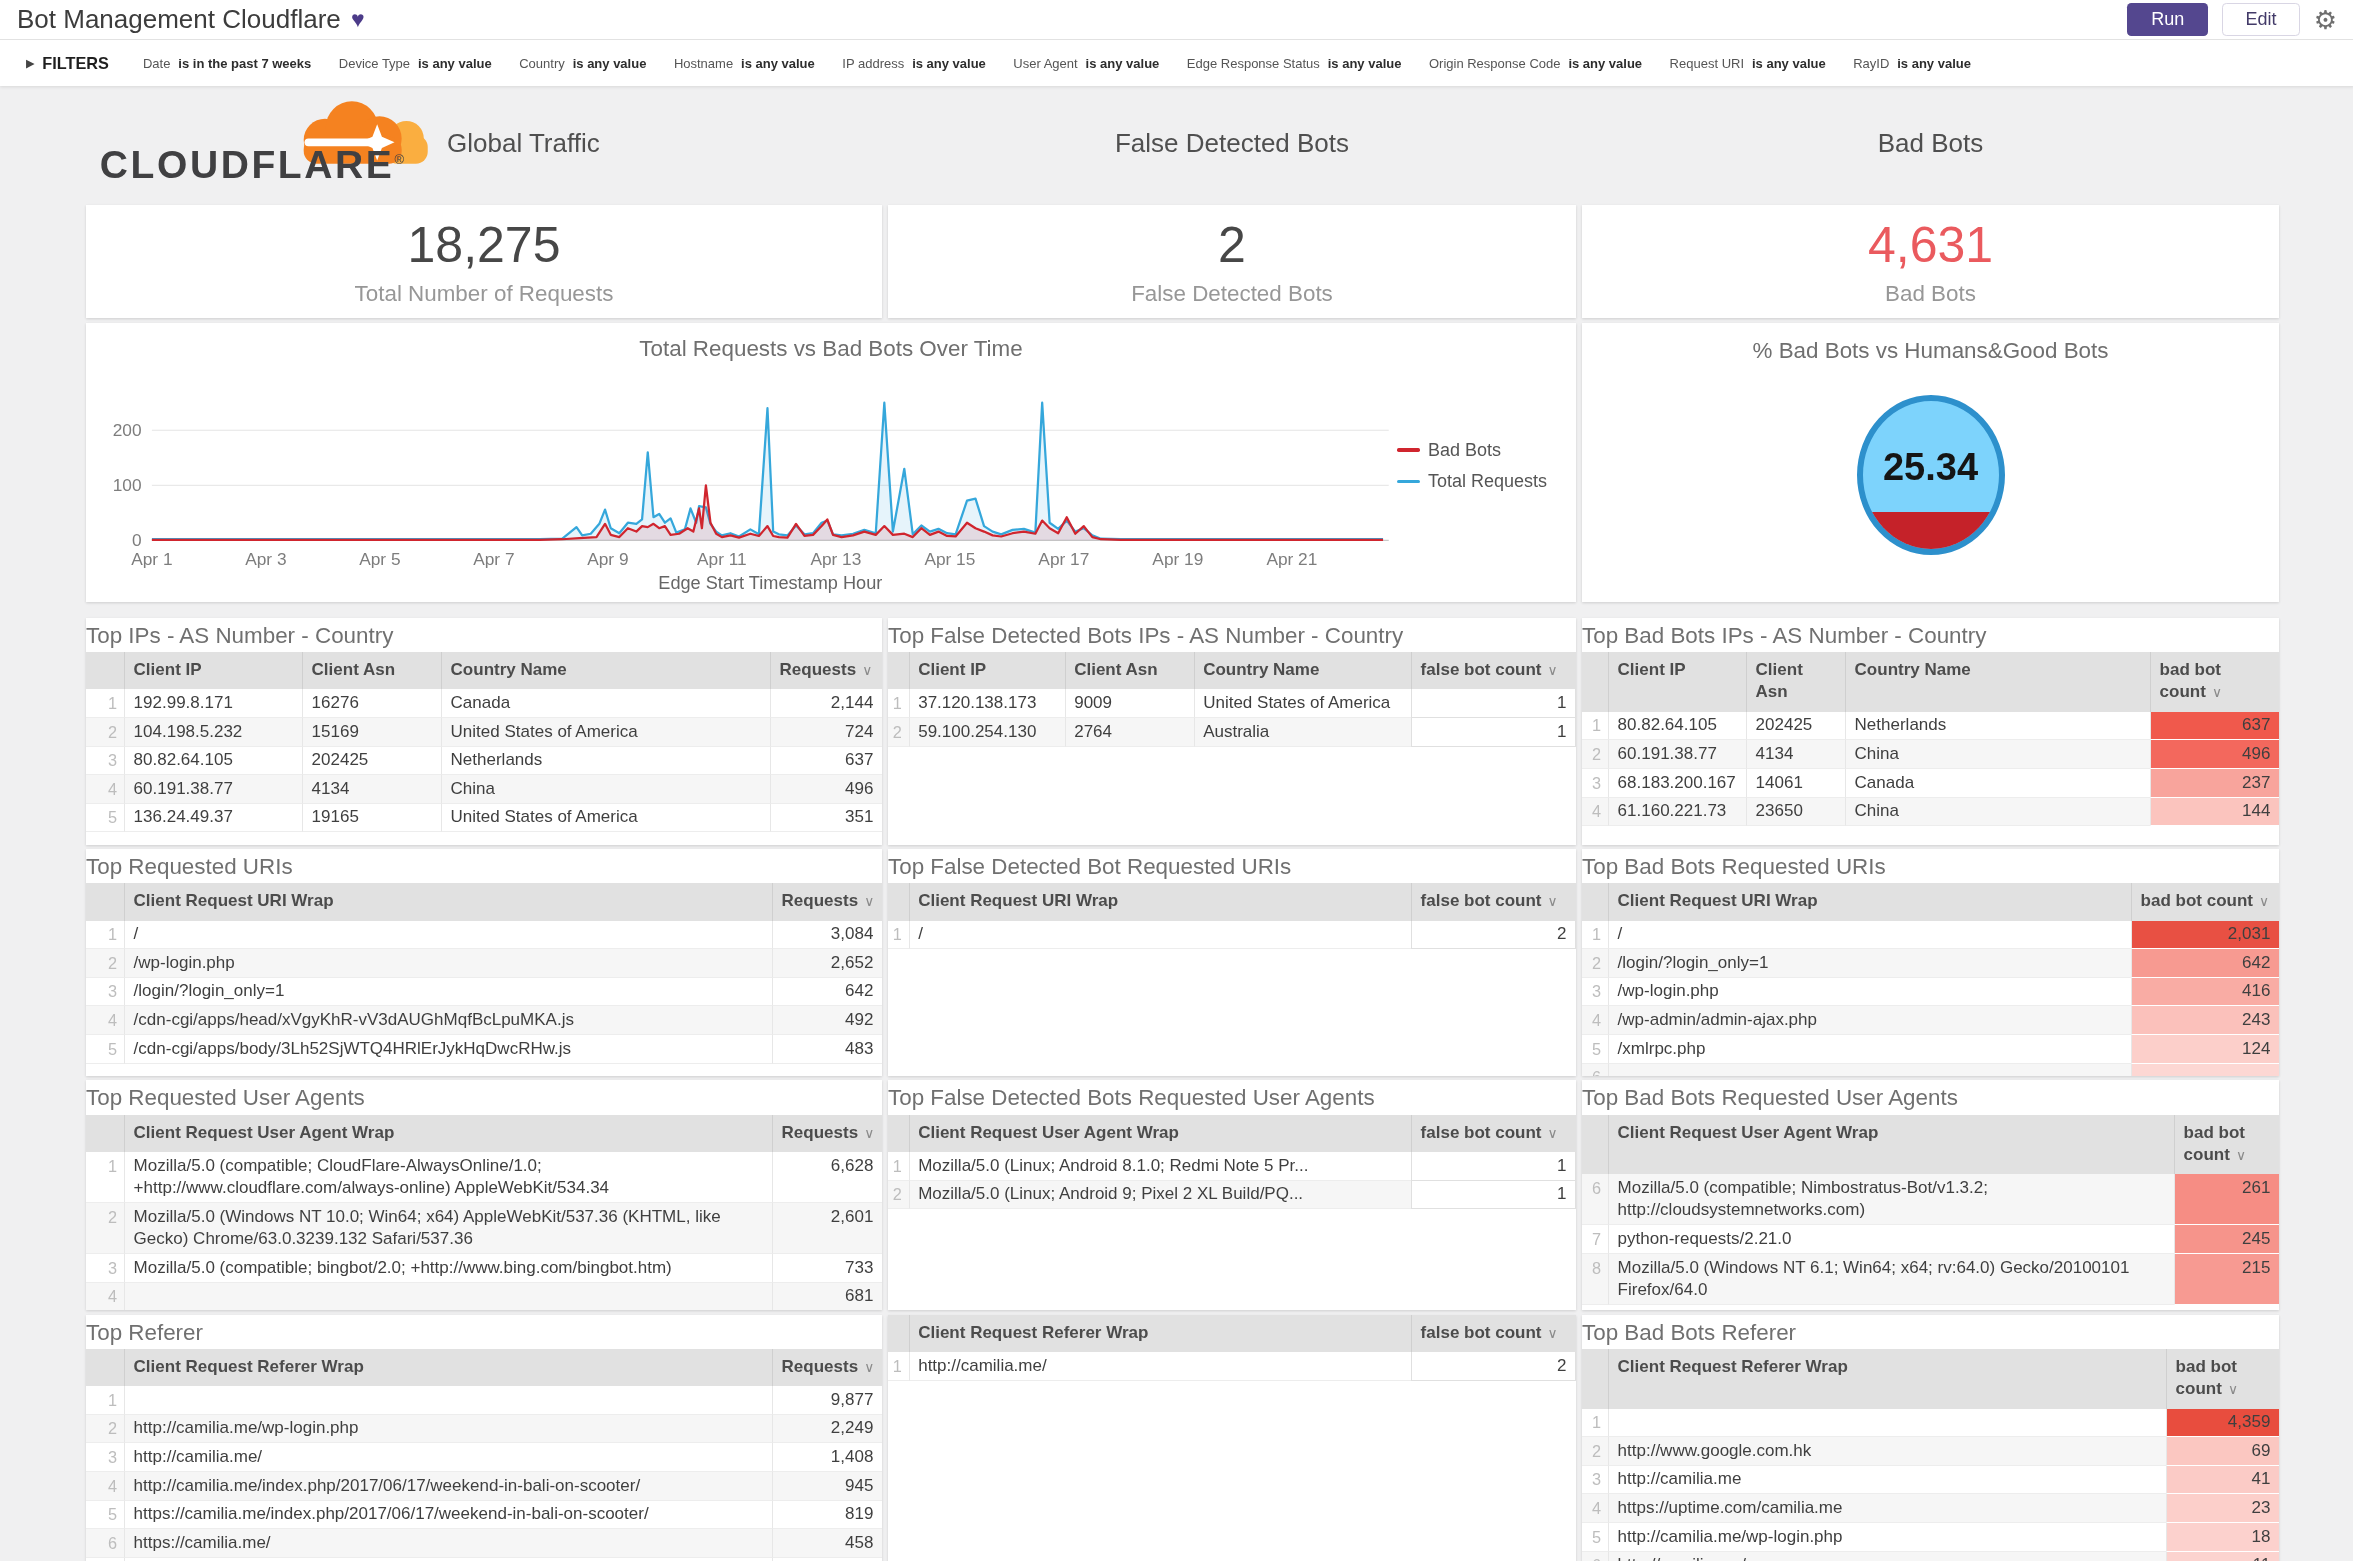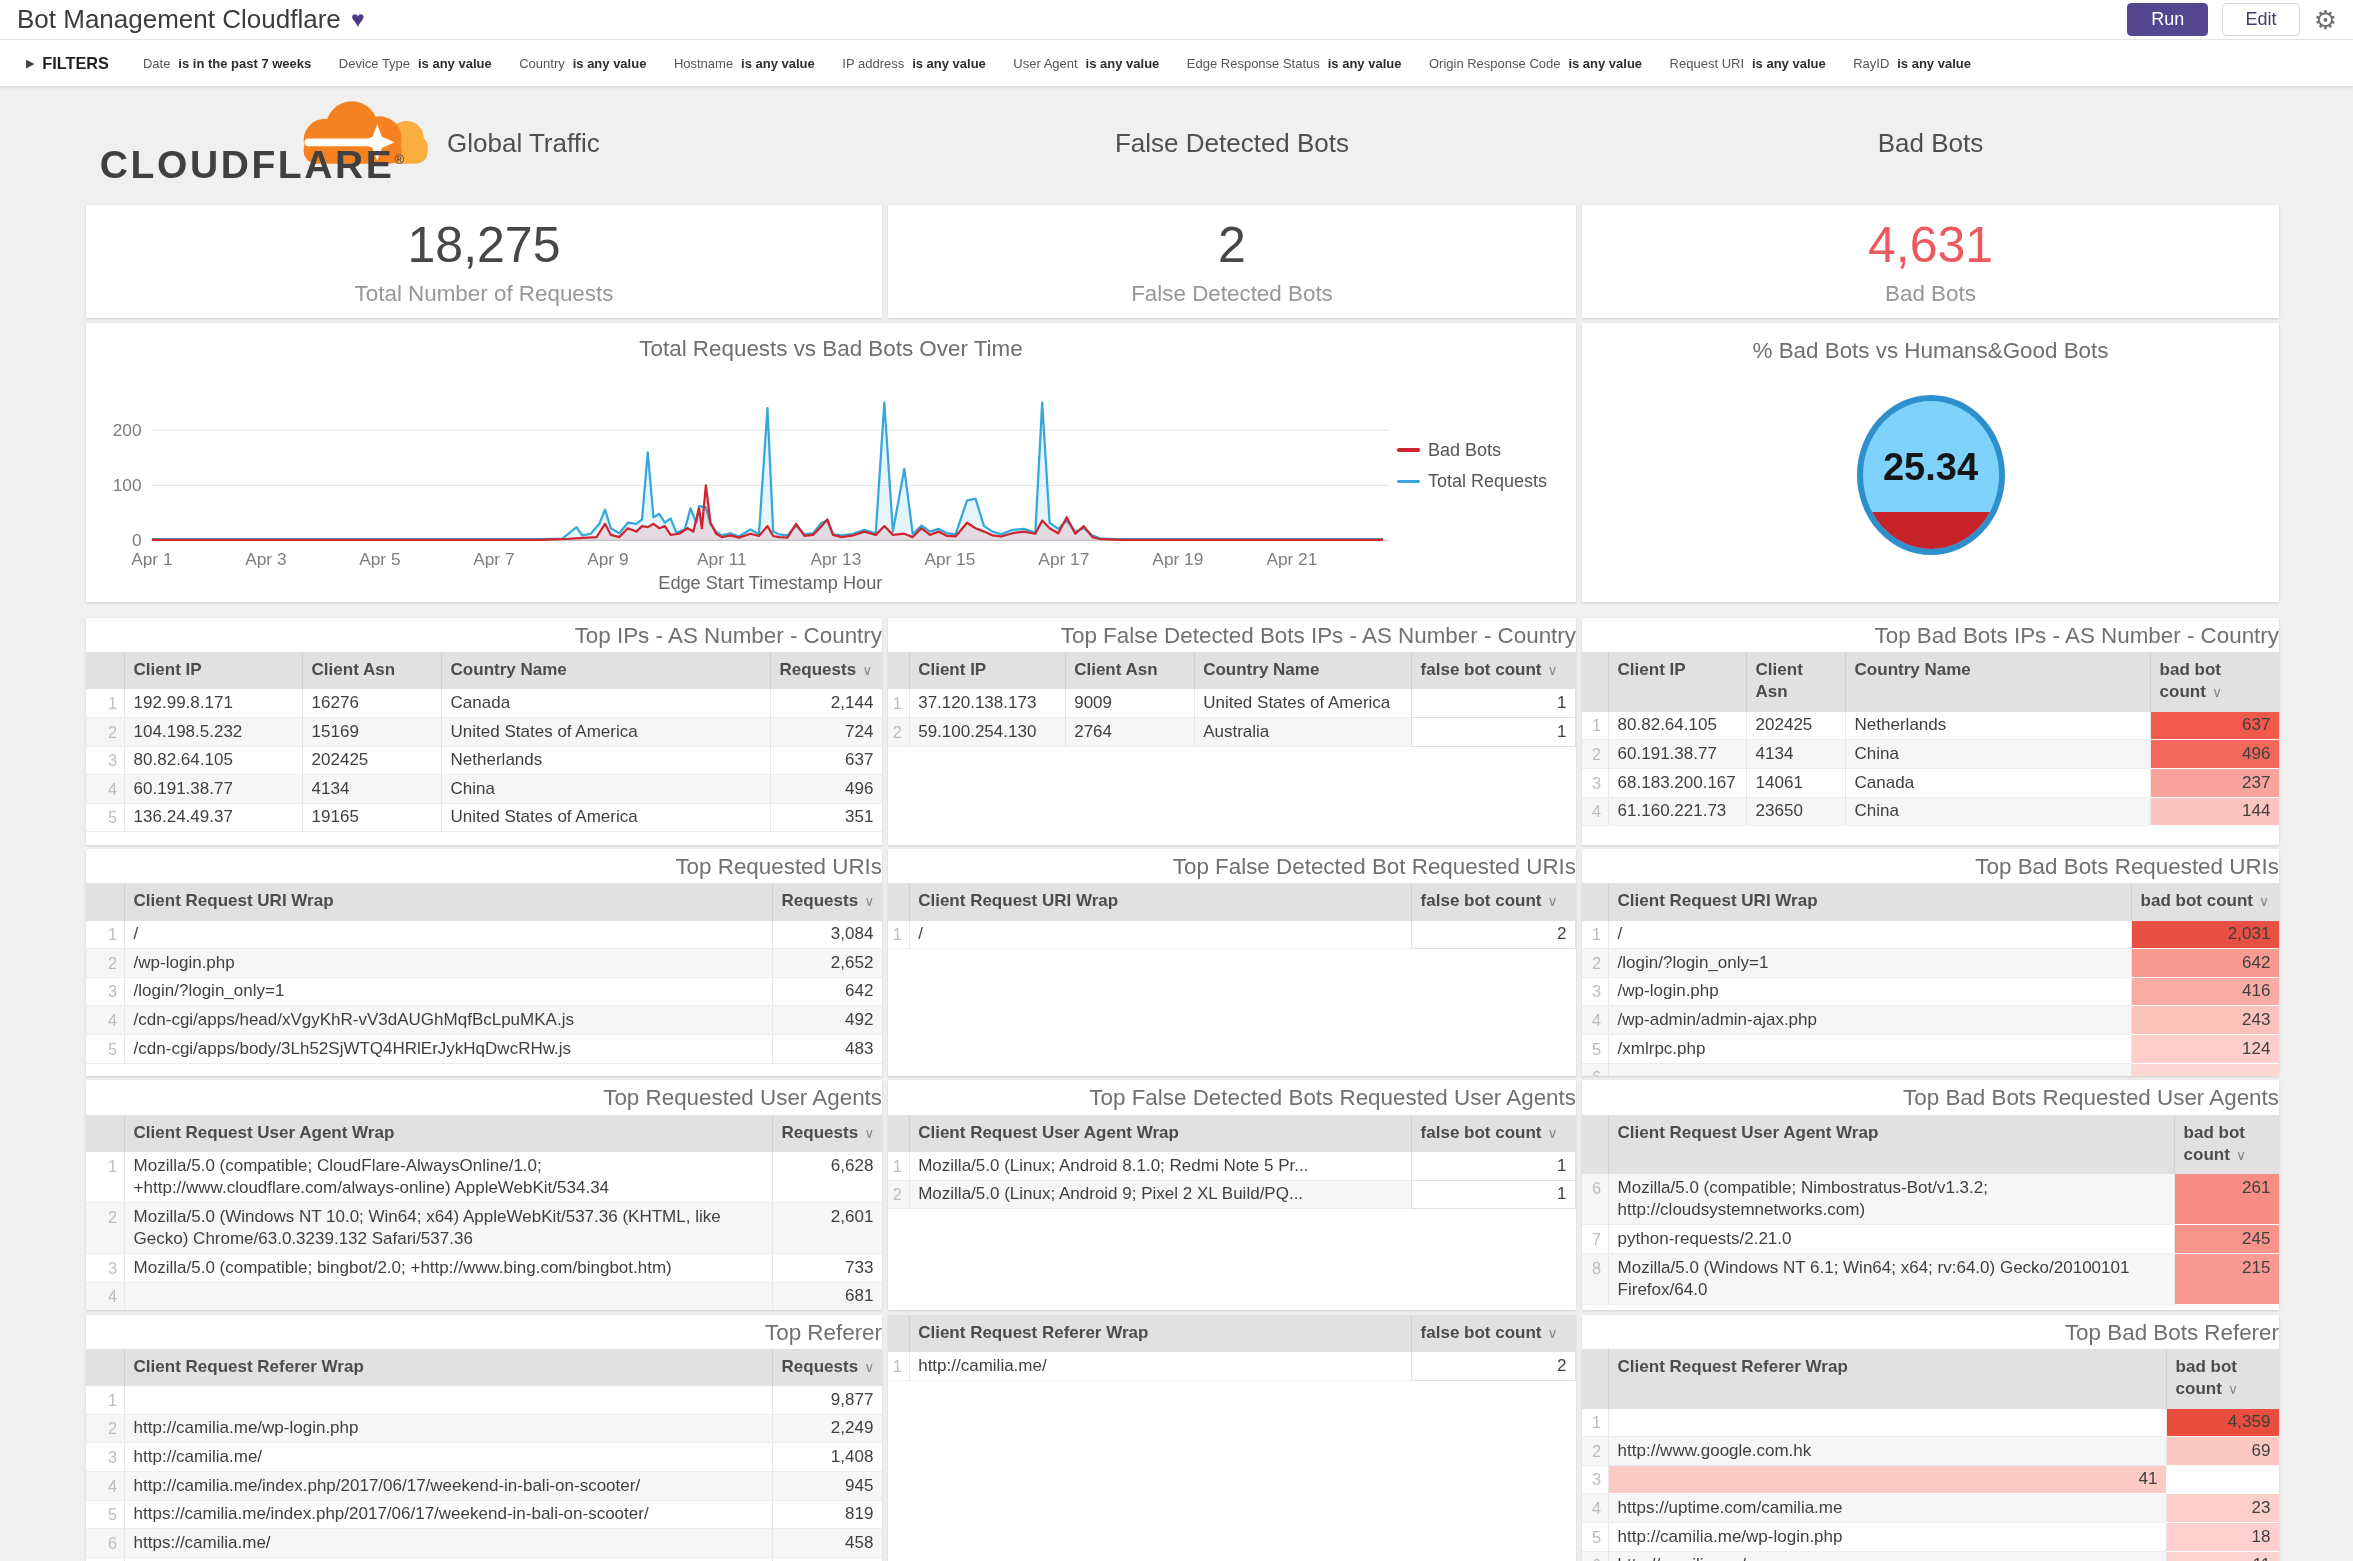--- a/index.html
+++ b/index.html
@@ -51,21 +51,21 @@
   .ytick,.xtick{font-size:20px;fill:#7d7d7d;}
   .xlabel{font-size:21px;fill:#666;}
   
   .gauge-card{height:279px;align-self:start;text-align:center;padding-top:10.3px;}
   .gauge-title{font-size:22.4px;color:#6f6f6f;margin-top:5.2px;}
   .gauge-circle{position:relative;width:136px;height:148px;margin:31px auto 0;border:6.9px solid #2d90cc;border-radius:50%;overflow:hidden;background:#7dd3fc;}
   .gauge-fill{position:absolute;left:0;bottom:0;width:100%;background:#c52229;border-radius:0 0 50% 50%/0 0 18% 18%;}
   .gauge-value{position:absolute;left:0;right:0;top:0;bottom:15.5px;display:flex;align-items:center;justify-content:center;font-size:38px;font-weight:700;color:#151515;}
   
   .table-card{overflow:hidden;display:flex;flex-direction:column;}
-  .card-title{font-size:22.4px;color:#707070;text-align:right;padding:6px 0 4.3px;flex:none;line-height:24px;}
+  .card-title{font-size:22.4px;color:#707070;text-align:left;padding:6px 0 4.3px;flex:none;line-height:24px;}
   .trow{display:grid;}
   .thead{background:#e1e1e1;flex:none;}
   .th{font-weight:700;color:#4c4c4c;font-size:17px;padding:6.9px 8.6px;border-left:0.9px solid #cfcfcf;line-height:22.4px;}
   .th.rn{border-left:none;}
   .td{font-size:17px;color:#3f3f3f;padding:2.6px 8.6px;border-left:0.9px solid #e7e7e7;border-bottom:0.9px solid #ededed;line-height:22.4px;overflow-wrap:anywhere;background:#fff;}
   .td.rn,.th.rn{text-align:right;padding-left:1.7px;padding-right:6.9px;}
   .td.rn{color:#bdbdbd;border-left:none;font-size:16.3px;}
   .trow.even .td{background:#f6f6f6;}
   .td.num{text-align:right;}
   .td.heat{border-bottom:1.7px solid #fff;}
@@ -558,20 +558,21 @@
             <div class="td"></div>
             <div class="td num heat" style="background: rgb(232, 77, 62);">4,359</div>
           </div>
           <div class="trow t-bad-ref even">
             <div class="td rn">2</div>
             <div class="td">http://www.google.com.hk</div>
             <div class="td num heat" style="background: rgb(251, 199, 193);">69</div>
           </div>
           <div class="trow t-bad-ref">
             <div class="td rn">3</div>
+            <div class="td">http://camilia.me</div>
             <div class="td num heat" style="background: rgb(251, 203, 198);">41</div>
           </div>
           <div class="trow t-bad-ref even">
             <div class="td rn">4</div>
             <div class="td">https://uptime.com/camilia.me</div>
             <div class="td num heat" style="background: rgb(252, 207, 202);">23</div>
           </div>
           <div class="trow t-bad-ref">
             <div class="td rn">5</div>
             <div class="td">http://camilia.me/wp-login.php</div>

